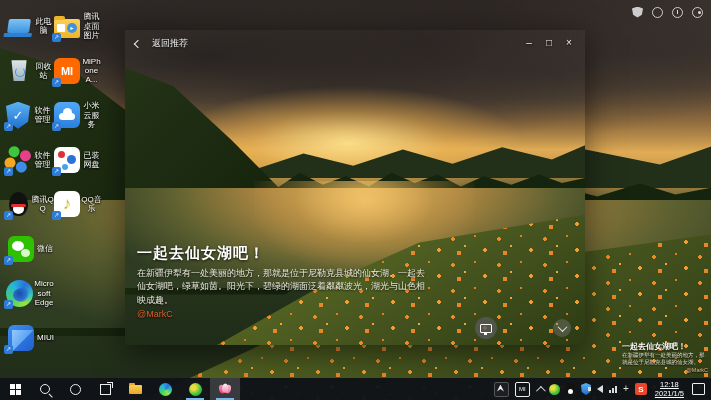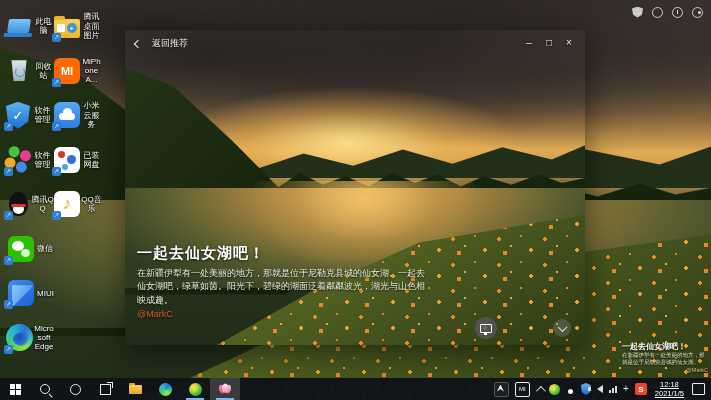--- a/index.html
+++ b/index.html
@@ -233,31 +233,31 @@
   </div>
   <div class="dicon">
     <div class="art">
         <div class="ic-wechat"></div>
         <span class="badge">↗</span>
       </div>
     <div class="lbl">微信</div>
   </div>
   <div class="dicon">
     <div class="art">
+        <div class="ic-edge"></div>
+        <span class="badge">↗</span>
+      </div>
+    <div class="lbl">Microsoft Edge</div>
+  </div>
+  <div class="dicon">
+    <div class="art">
         <div class="ic-miui"></div>
         <span class="badge">↗</span>
       </div>
     <div class="lbl">MIUI</div>
-  </div>
-  <div class="dicon">
-    <div class="art">
-        <div class="ic-edge"></div>
-        <span class="badge">↗</span>
-      </div>
-    <div class="lbl">Microsoft Edge</div>
   </div>
   <div class="dicon">
     <div class="art">
         <div class="ic-folder">
           <span class="pic"></span>
           <span class="play">▸</span>
         </div>
         <span class="badge">↗</span>
       </div>
     <div class="lbl">腾讯桌面图片</div>

